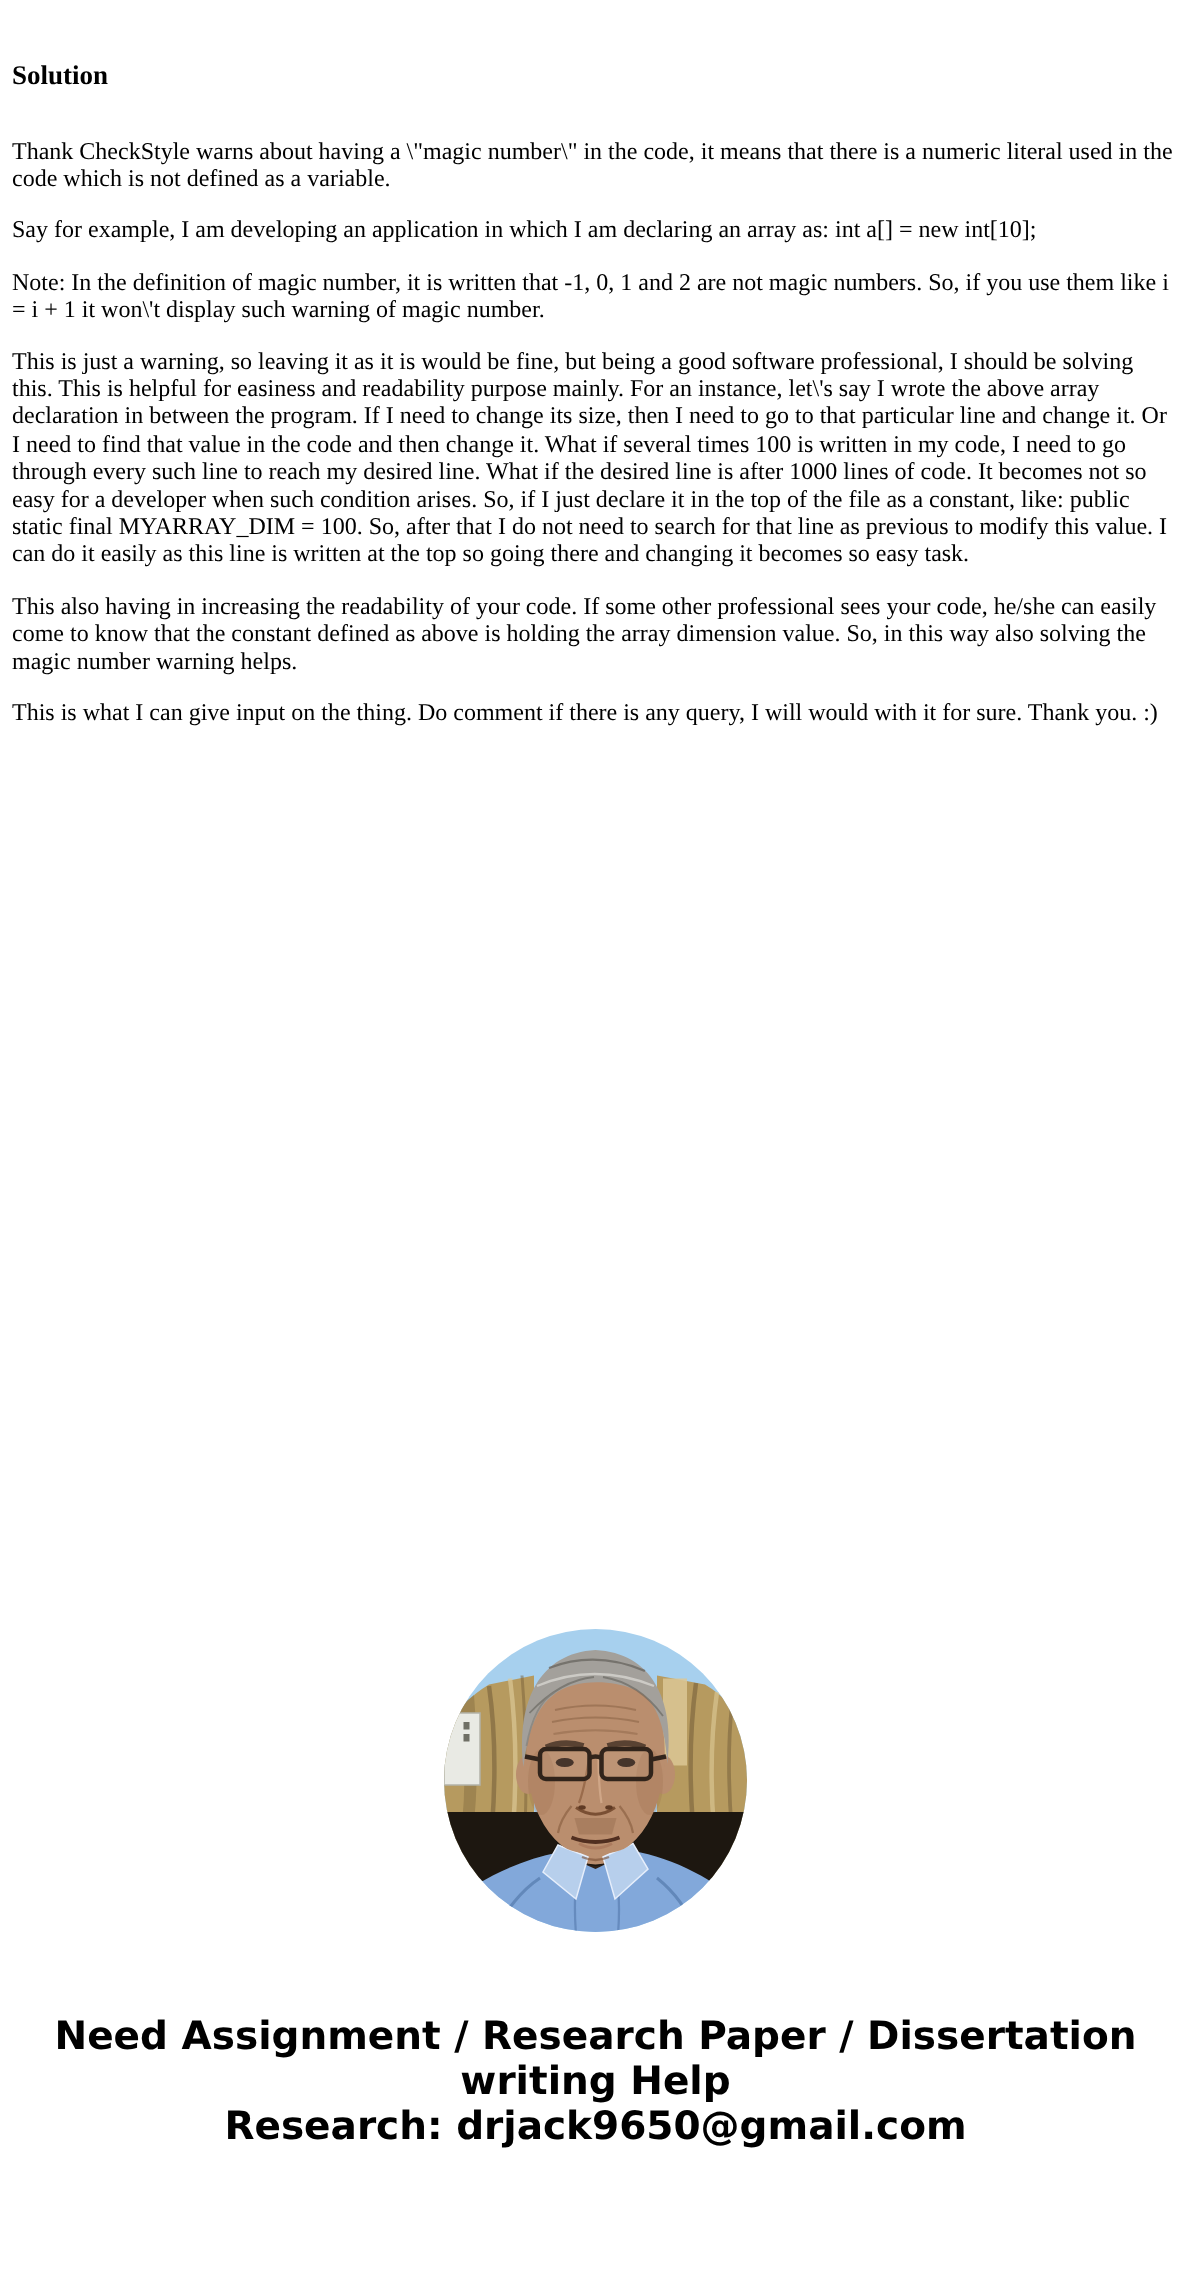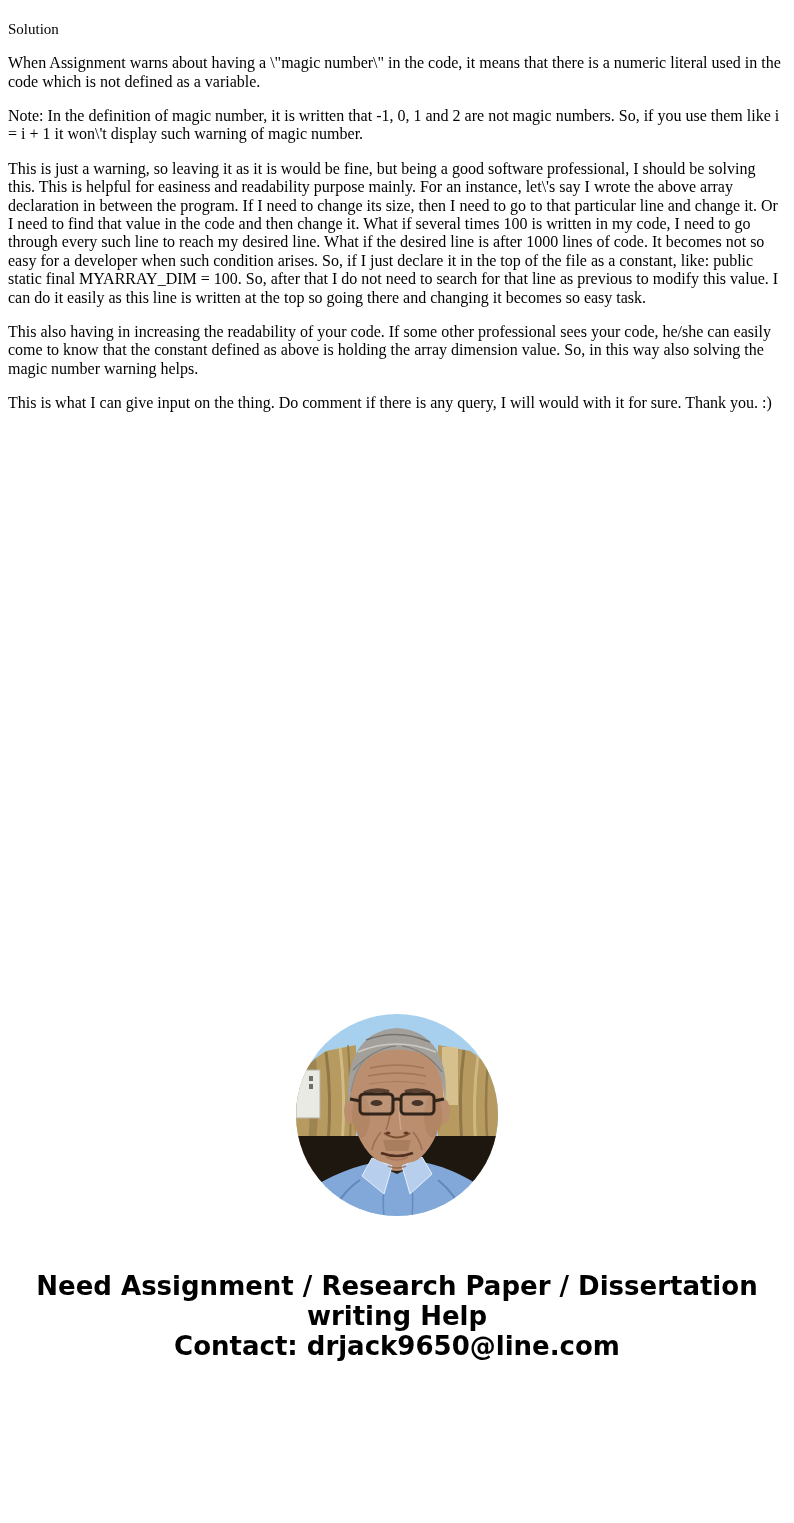--- a/index.html
+++ b/index.html
@@ -12,24 +12,24 @@
     font-family: "Liberation Serif", serif;
   }
   .doc {
     padding: 8px 8px 0 8px;
     font-size: 16px;
     line-height: 1.15;
   }
   .doc p { margin: 16px 0; }
   .doc p.first { margin-top: 0; }
   .sol-heading {
-    font-size: 15px;
-    font-weight: normal;
+    font-size: 18px;
+    font-weight: bold;
     line-height: 1.15;
-    margin: 13px 0;
+    margin: 32px 0;
   }
   .spacer { height: 585px; }
   .avatar-wrap {
     display: flex;
     justify-content: center;
   }
   .avatar-wrap svg { display: block; }
   .footer {
     margin-top: 55px;
     text-align: center;
@@ -42,21 +42,22 @@
   }
 </style>
 </head>
 <body>
 
 <main class="doc">
 
 
   <h3 class="sol-heading">Solution</h3>
 
-  <p>When Assignment warns about having a \"magic number\" in the code, it means that there is a numeric literal used in the code which is not defined as a variable.</p>
+  <p>Thank CheckStyle warns about having a \"magic number\" in the code, it means that there is a numeric literal used in the code which is not defined as a variable.</p>
+  <p>Say for example, I am developing an application in which I am declaring an array as: int a[] = new int[10];</p>
   <p>Note: In the definition of magic number, it is written that -1, 0, 1 and 2 are not magic numbers. So, if you use them like i = i + 1 it won\'t display such warning of magic number.</p>
   <p>This is just a warning, so leaving it as it is would be fine, but being a good software professional, I should be solving this. This is helpful for easiness and readability purpose mainly. For an instance, let\'s say I wrote the above array declaration in between the program. If I need to change its size, then I need to go to that particular line and change it. Or I need to find that value in the code and then change it. What if several times 100 is written in my code, I need to go through every such line to reach my desired line. What if the desired line is after 1000 lines of code. It becomes not so easy for a developer when such condition arises. So, if I just declare it in the top of the file as a constant, like: public static final MYARRAY_DIM = 100. So, after that I do not need to search for that line as previous to modify this value. I can do it easily as this line is written at the top so going there and changing it becomes so easy task.</p>
   <p>This also having in increasing the readability of your code. If some other professional sees your code, he/she can easily come to know that the constant defined as above is holding the array dimension value. So, in this way also solving the magic number warning helps.</p>
   <p>This is what I can give input on the thing. Do comment if there is any query, I will would with it for sure. Thank you. :)</p>
 
   <div class="spacer"></div>
 
   <figure class="avatar-wrap" style="margin:0">
     <svg width="202" height="202" viewBox="0 0 202 202" role="img">
       <defs>
@@ -152,16 +153,16 @@
           <path d="M64,87 L54,85"></path>
           <path d="M138,87 L148,85"></path>
         </g>
       </g>
     </svg>
   </figure>
 
   <footer class="footer">
     <div>Need Assignment / Research Paper / Dissertation</div>
     <div>writing Help</div>
-    <div>Contact: drjack9650@line.com</div>
+    <div>Research: drjack9650@gmail.com</div>
   </footer>
 
 </main>
 
 </body></html>

